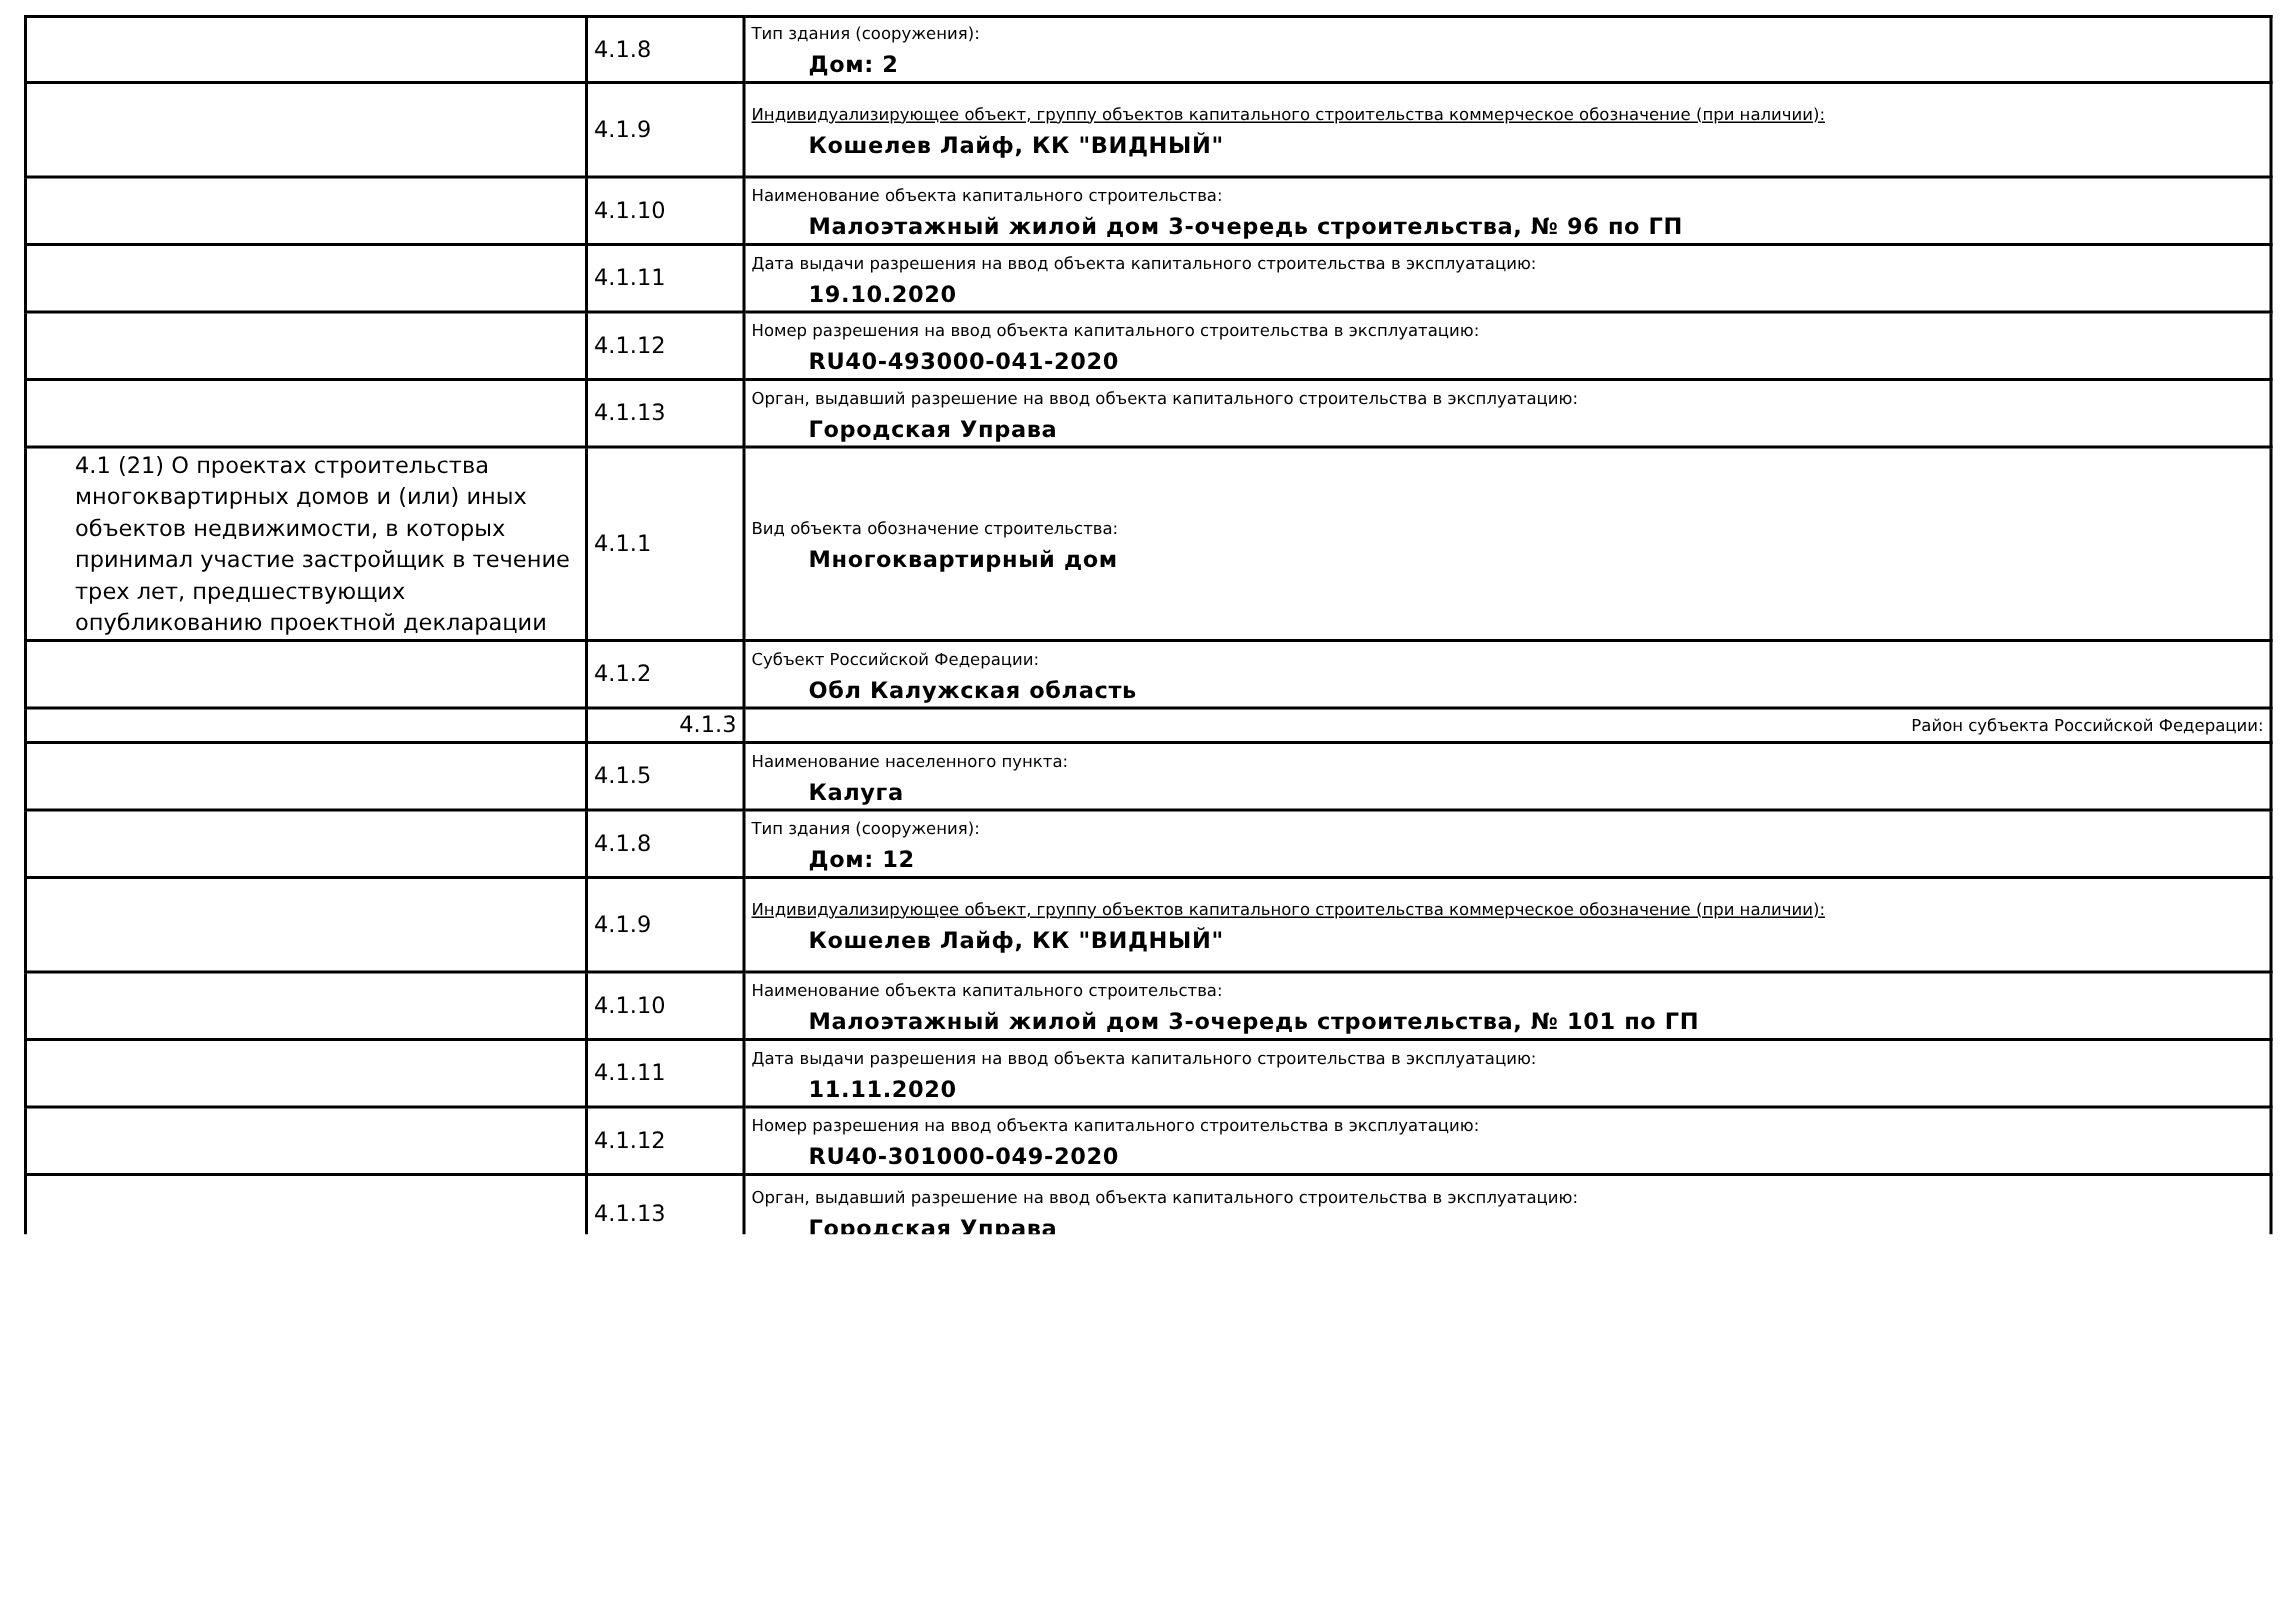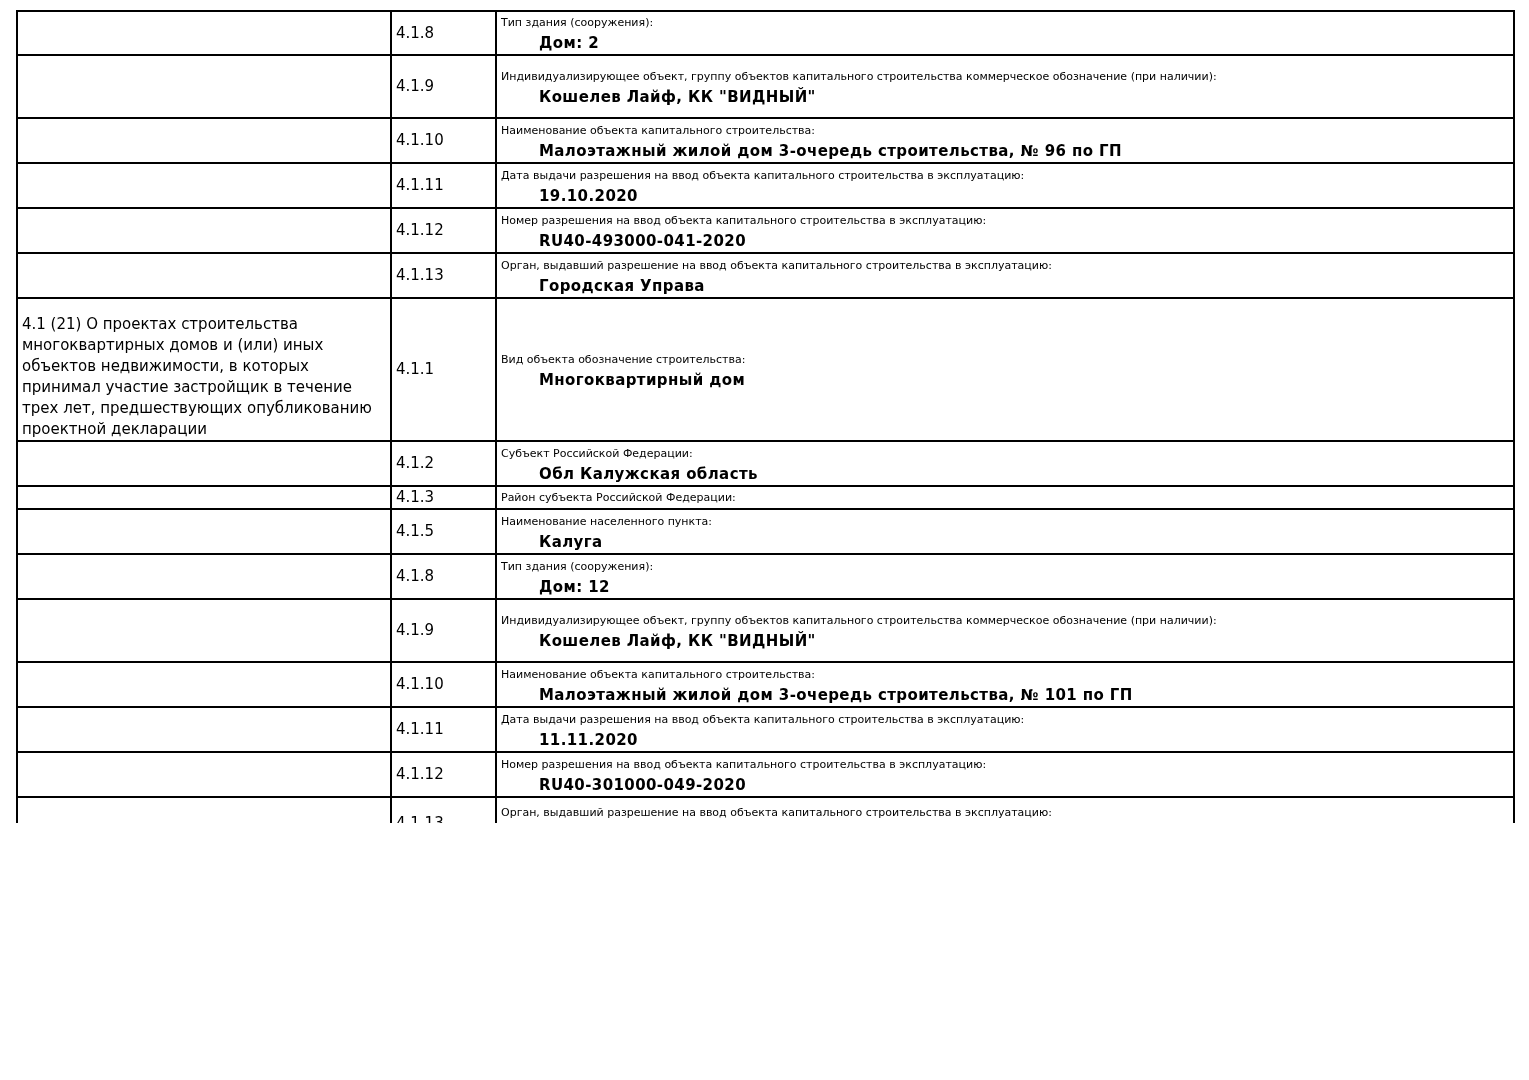--- a/index.html
+++ b/index.html
@@ -29,47 +29,49 @@
     padding: 0 4px;
     vertical-align: middle;
     overflow: hidden;
   }
   td.c-sec {
     vertical-align: top;
   }
   .sec-text {
     font-size: 15px;
     line-height: 21px;
-    padding-top: 15px;
+    padding-top: 1px;
+    margin-left: 28px;
   }
   td.c-code {
     font-size: 15px;
     line-height: 19px;
   }
   td.c-val {
     vertical-align: middle;
   }
   .lbl {
     font-size: 11px;
     line-height: 21px;
   }
   .lbl-narrow {
     max-width: 950px;
+    text-decoration: underline;
   }
   .val {
     font-size: 15px;
     line-height: 21px;
     font-weight: bold;
     letter-spacing: 0.4px;
     margin-left: 38px;
   }
   tr.h44  { height: 44px; }
   tr.h45  { height: 45px; }
   tr.h63  { height: 63px; }
-  tr.h22  { height: 22px; }
+  tr.h22  { height: 22px; text-align: right; }
   tr.h127 { height: 127px; }
   tr.h52  { height: 52px; }
 </style>
 </head>
 <body>
 
 <div class="page">
   <table class="decl">
     <colgroup>
       <col style="width:374px">

